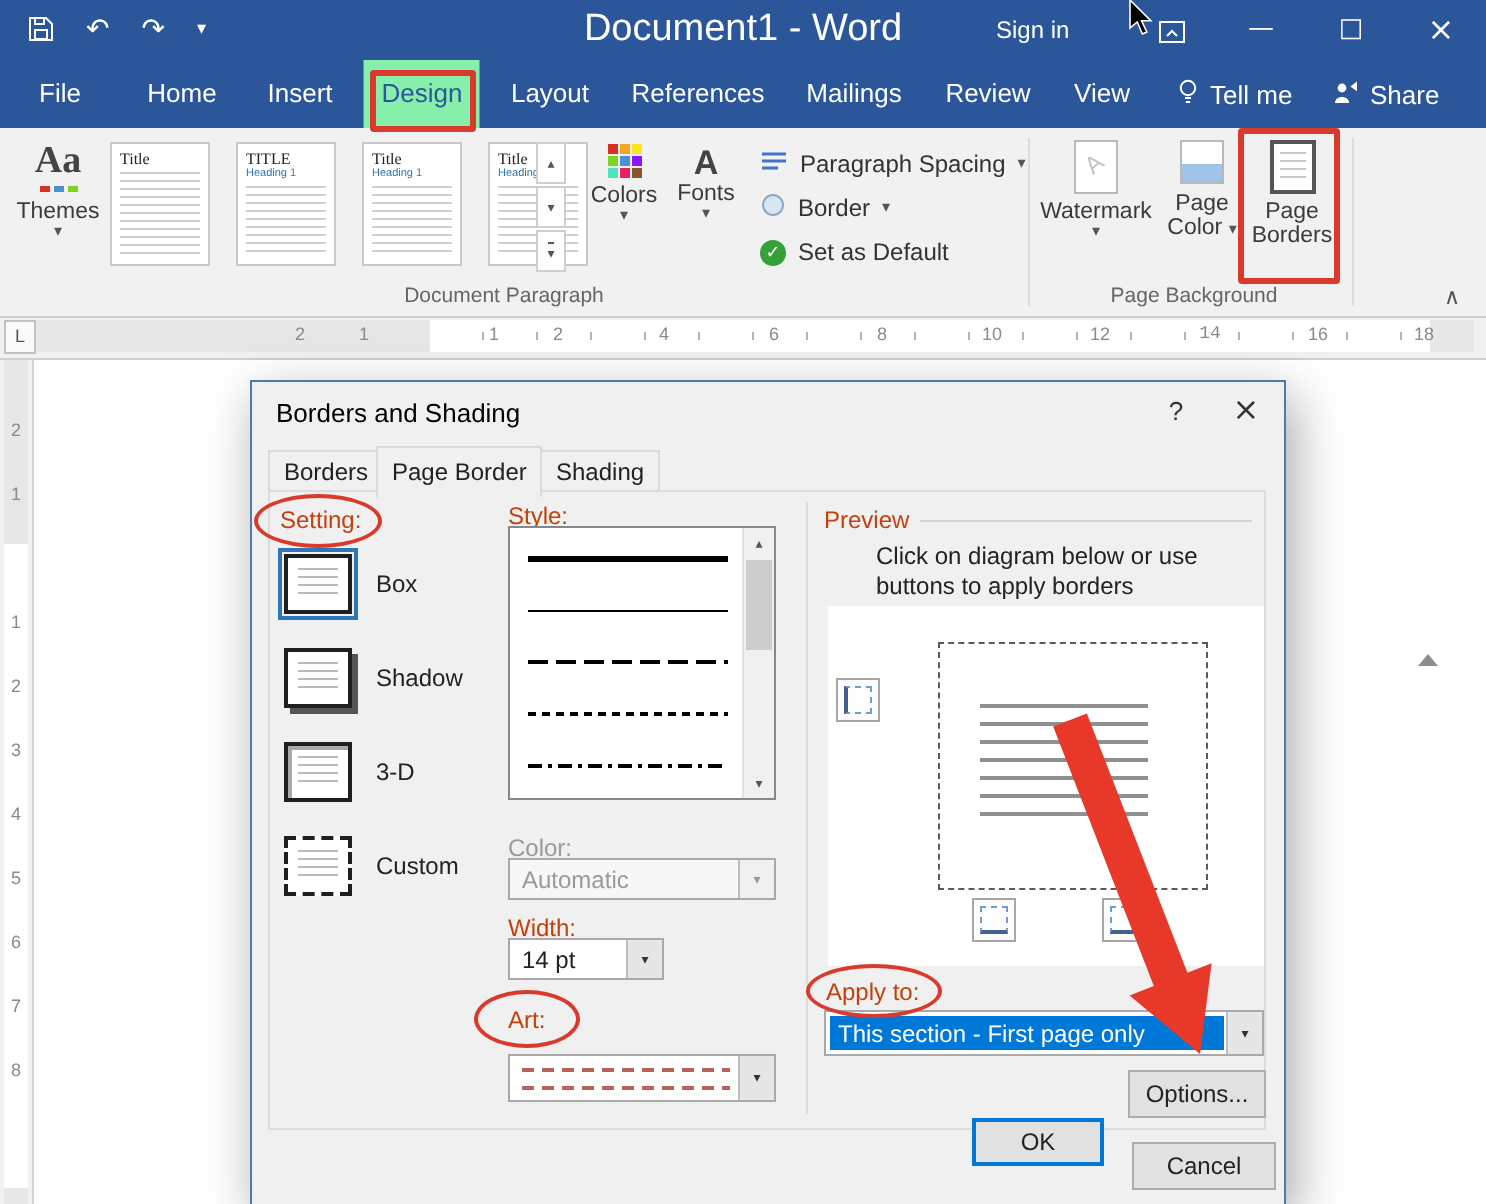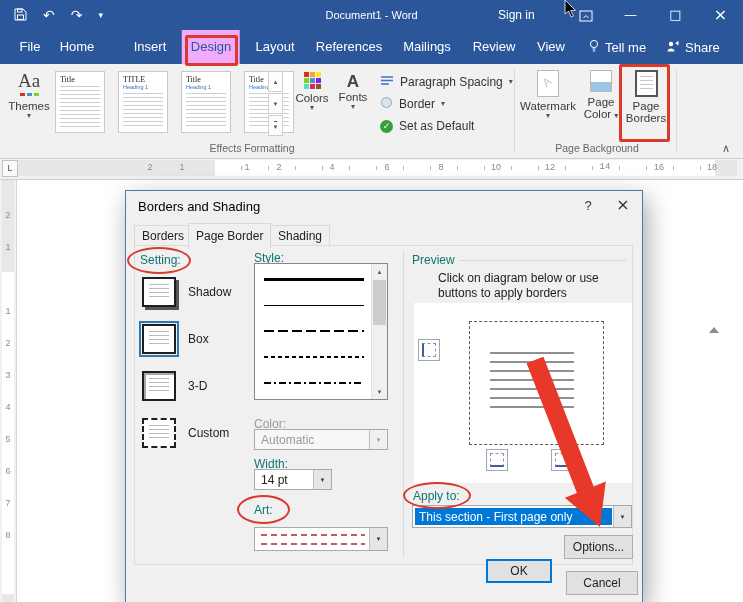--- a/index.html
+++ b/index.html
@@ -4,40 +4,40 @@
 <style>
   html,body{margin:0;padding:0}
   body{width:743px;height:602px;position:relative;overflow:hidden;background:#fff;
        font-family:"Liberation Sans",sans-serif;font-size:12px;color:#222}
   .uni{font-family:"DejaVu Sans",sans-serif}
 
   
   #titlebar{position:absolute;left:0;top:0;width:743px;height:30px;background:#2b579a;color:#fff;z-index:5}
   .qat{position:absolute;left:14px;top:0;height:30px;display:flex;align-items:center;gap:16px}
   .qicon{font-size:14px;line-height:1;color:#fff;cursor:default}
-  .tb-title{position:absolute;left:0;right:0;top:0;height:30px;text-align:center;line-height:30px;font-size:11px}
+  .tb-title{position:absolute;left:0;right:0;top:0;height:30px;text-align:center;line-height:30px;font-size:19px}
   .tb-signin{position:absolute;left:498px;top:0;line-height:30px;font-size:12px}
   .winbtns{position:absolute;right:0;top:0;height:30px;display:flex;align-items:center}
   .winbtn{width:45px;text-align:center;line-height:30px;font-size:13px}
 
   
   #tabrow{position:absolute;left:0;top:30px;width:743px;height:34px;background:#2b579a;z-index:4}
   .rtab{position:absolute;top:0;height:34px;line-height:34px;padding:0 9px;transform:translateX(-50%);
         color:#fff;font-size:13px;white-space:nowrap}
-  .rtab.active{background:#f0abfc;color:#2b579a}
+  .rtab.active{background:#86efac;color:#2b579a}
   .tellme,.share{position:absolute;top:0;height:34px;display:flex;align-items:center;gap:5px;color:#fff;font-size:13px}
   .tellme{left:588px}.share{left:666px}
 
   
   #ribbon{position:absolute;left:0;top:64px;width:743px;height:94px;background:#f1f1f1;
           border-bottom:1px solid #cfcfcf;z-index:3}
   .big-btn{position:absolute;display:flex;flex-direction:column;align-items:center;font-size:11.5px;color:#3b3b3b}
   .caret{font-size:8px;color:#555;line-height:8px}
   .grp-themes{left:6px;top:6px;width:46px}
-  .aa{font-family:"Liberation Serif",serif;font-size:19px;font-weight:normal;color:#444;line-height:22px}
+  .aa{font-family:"Liberation Serif",serif;font-size:19px;font-weight:bold;color:#444;line-height:22px}
   .aadots{display:flex;gap:2px;margin:1px 0 4px}
   .aadots i{width:5px;height:3px;display:block}
   #style-gallery{position:absolute;left:55px;top:7px;display:flex;gap:13px}
   .gcard{width:50px;height:62px;background:#fff;border:1px solid #c9c9c9;padding:3px 4px;box-sizing:border-box;
          display:flex;flex-direction:column}
   .gtitle{font-family:"Liberation Serif",serif;font-size:8px;color:#222;line-height:9px;white-space:nowrap;overflow:hidden}
   .gsub{font-size:5.5px;color:#2e74b5;line-height:7px;white-space:nowrap;overflow:hidden}
   .gbody{margin-top:2px;flex:1;background:repeating-linear-gradient(180deg,#cfcfcf 0 1px,transparent 1px 4px)}
   .gal-ctrl{position:absolute;left:268px;top:7px;width:15px}
   .gal-btn{height:19px;border:1px solid #cfcfcf;background:#fdfdfd;margin-bottom:1px;font-size:7px;
@@ -95,21 +95,21 @@
   .dlg-title{position:absolute;left:12px;top:8px;font-size:13px;color:#000}
   .dlg-help{position:absolute;left:448px;top:4px;width:28px;height:22px;text-align:center;line-height:22px;color:#333;font-size:13px}
   .dlg-close{position:absolute;left:480px;top:0;width:34px;height:28px;text-align:center;line-height:28px;font-size:16px;color:#333}
   .dtab{position:absolute;height:20px;line-height:20px;padding:0 7px;background:#f0f0f0;
         border:1px solid #d9d9d9;font-size:12px;top:34px;white-space:nowrap}
   .dtab-borders{left:8px}
   .dtab-pageborder{left:62px;top:32px;height:24px;line-height:24px;border-bottom:1px solid #f0f0f0;z-index:3}
   .dtab-shading{left:144px}
   .dlg-panel{position:absolute;left:8px;top:54px;width:499px;height:320px;border:1px solid #dcdcdc;
              background:#f0f0f0;box-sizing:border-box}
-  .dlbl{position:absolute;font-size:12px;color:#0f766e;z-index:2;white-space:nowrap}
+  .dlbl{position:absolute;font-size:12px;color:#c2410c;z-index:2;white-space:nowrap}
   .lbl-setting{left:14px;top:62px}
   #setting-list{position:absolute;left:16px;top:86px;width:104px;z-index:2}
   .set-row{height:30px;margin-bottom:17px;display:flex;align-items:center;gap:12px}
   .set-icon{width:34px;height:30px;background:#fff;position:relative;flex:none;box-sizing:border-box}
   .set-icon::after{content:"";position:absolute;left:5px;right:5px;top:5px;bottom:5px;
        background:repeating-linear-gradient(180deg,#b9b9b9 0 1px,transparent 1px 4px)}
   .ic-none{border:1px solid #c6c6c6}
   .ic-box{border:2px solid #1f1f1f}
   .set-row.selected .set-icon{outline:2px solid #2e76b6;outline-offset:1px}
   .ic-shadow{border:2px solid #1f1f1f;box-shadow:3px 3px 0 0 #555}
@@ -208,21 +208,21 @@
     </span>
     <span class="winbtn uni">—</span>
     <span class="winbtn uni">□</span>
     <span class="winbtn uni" style="font-size:16px">×</span>
   </div>
 </div>
 
 <div id="tabrow">
   <div id="ribbon-tabs">
       <div class="rtab" style="left: 30px;">File</div>
-      <div class="rtab" style="left: 77px;">Home</div>
+      <div class="rtab" style="left: 91px;">Home</div>
       <div class="rtab" style="left: 150px;">Insert</div>
       <div class="rtab active" style="left: 211px;">Design</div>
       <div class="rtab" style="left: 275px;">Layout</div>
       <div class="rtab" style="left: 349px;">References</div>
       <div class="rtab" style="left: 427px;">Mailings</div>
       <div class="rtab" style="left: 494px;">Review</div>
       <div class="rtab" style="left: 551px;">View</div>
     </div>
   <div class="tellme">
     <span>
@@ -341,21 +341,21 @@
     <span><span>Color</span> <span class="caret uni">▾</span></span>
   </div>
   <div class="big-btn grp-pageborders">
     <span class="pbico"></span>
     <span>Page</span>
     <span>Borders</span>
   </div>
 
   <div class="vdiv" style="left:676px"></div>
 
-  <div class="grp-lab" style="left:252px">Effects Formatting</div>
+  <div class="grp-lab" style="left:252px">Document Paragraph</div>
   <div class="grp-lab" style="left:597px">Page Background</div>
   <div class="collapse uni">∧</div>
 </div>
 
 <div id="docarea"></div>
 <div id="hruler">
   <div class="hstrip"></div>
   <div class="hstrip-mid"></div>
   <div class="tabsel">L</div>
   <div id="hruler-nums">
@@ -400,27 +400,27 @@
 
   <div class="dtab dtab-borders">Borders</div>
   <div class="dtab dtab-pageborder">Page Border</div>
   <div class="dtab dtab-shading">Shading</div>
 
   <div class="dlg-panel"></div>
   <div class="vsep"></div>
 
   <div class="dlbl lbl-setting">Setting:</div>
   <div id="setting-list">
+      <div class="set-row selected">
+        <div class="set-icon ic-box"></div>
+        <div class="set-label">Box</div>
+      </div>
       <div class="set-row">
         <div class="set-icon ic-shadow"></div>
         <div class="set-label">Shadow</div>
-      </div>
-      <div class="set-row selected">
-        <div class="set-icon ic-box"></div>
-        <div class="set-label">Box</div>
       </div>
       <div class="set-row">
         <div class="set-icon ic-threed"></div>
         <div class="set-label">3-D</div>
       </div>
       <div class="set-row">
         <div class="set-icon ic-custom"></div>
         <div class="set-label">Custom</div>
       </div>
     </div>

